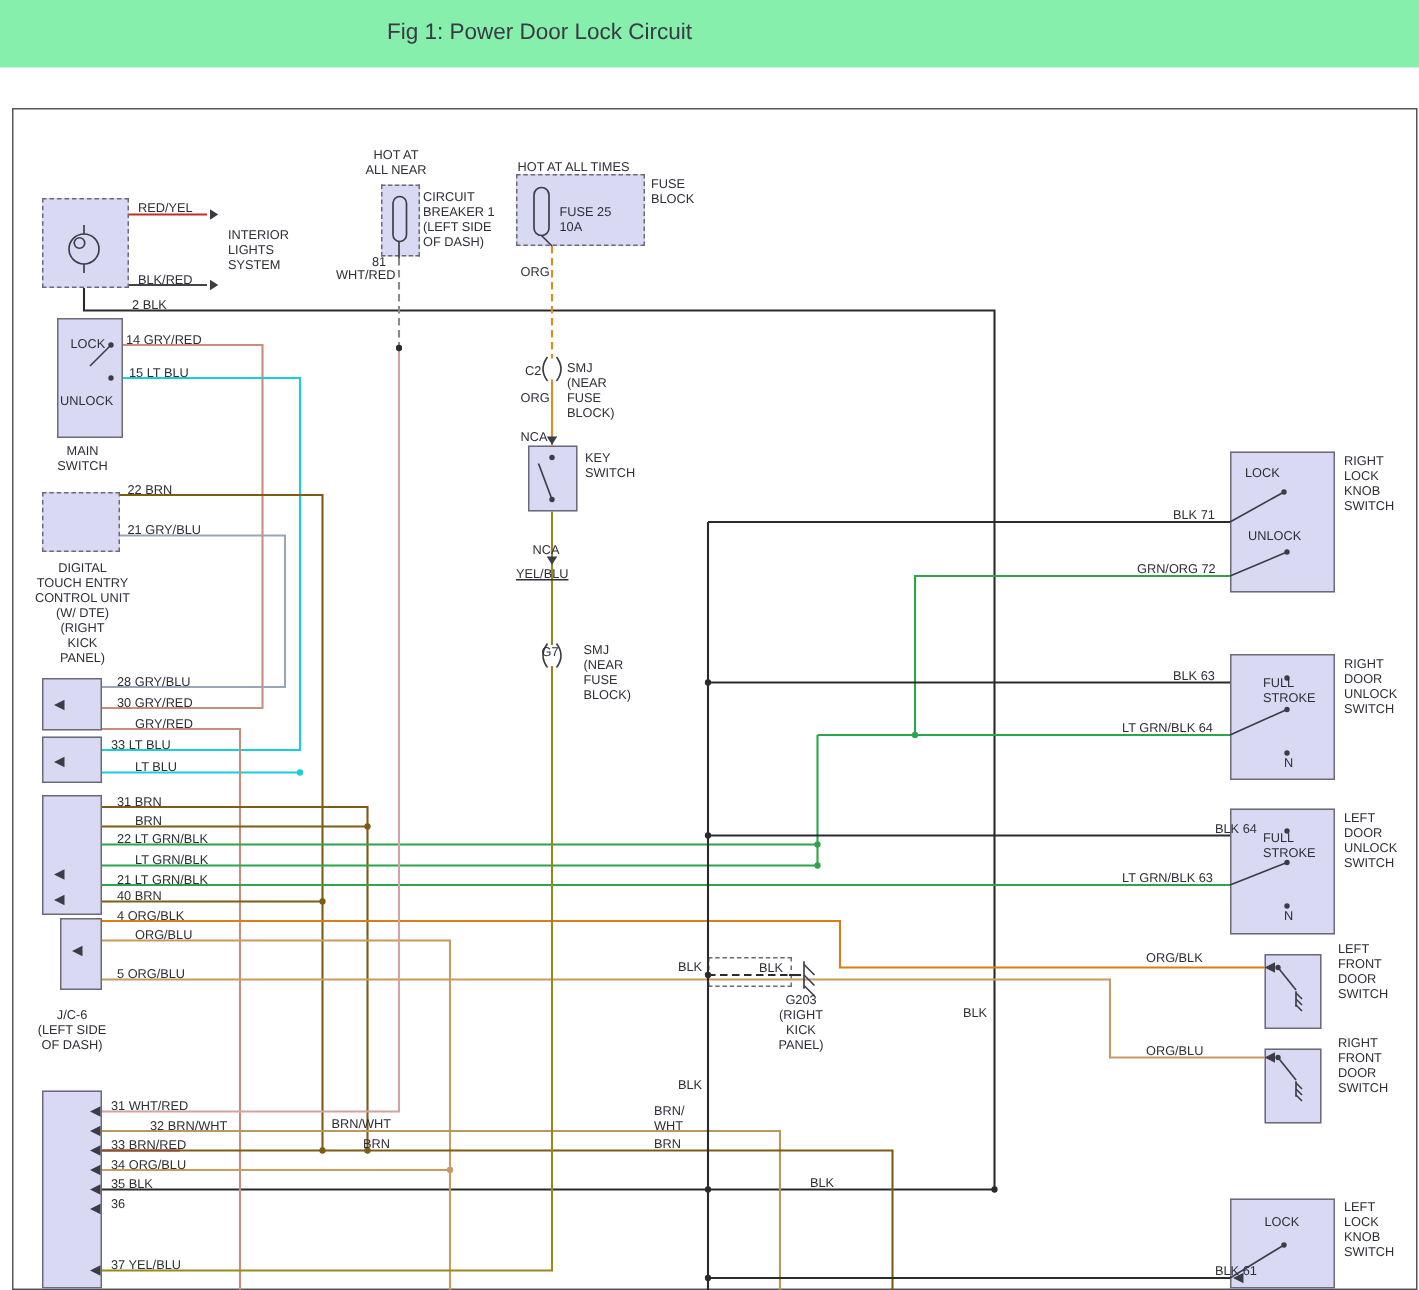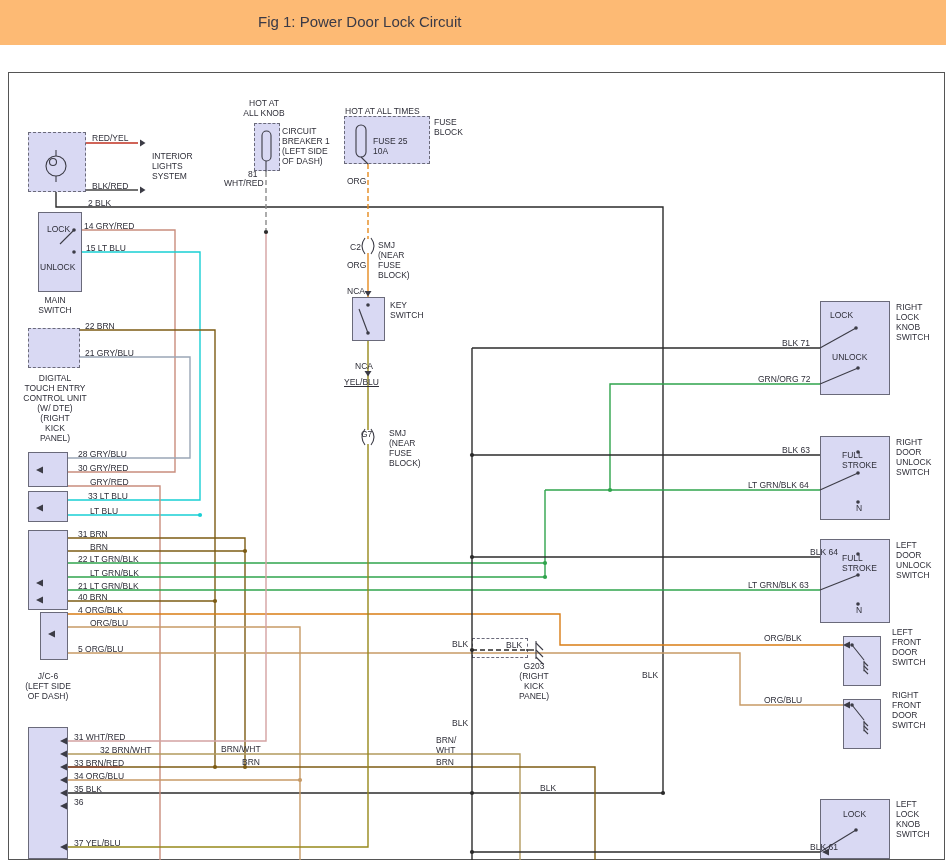--- a/index.html
+++ b/index.html
@@ -1,18 +1,18 @@
 <!DOCTYPE html>
 <html><head>
 <meta charset="utf-8">
 <style>
   * { margin:0; padding:0; box-sizing:border-box; }
   html,body { width:946px; height:860px; background:#ffffff; overflow:hidden;
               font-family:"Liberation Sans", sans-serif; }
-  #titlebar { position:absolute; left:0; top:0; width:946px; height:45px; background:#fdba74; }
+  #titlebar { position:absolute; left:0; top:0; width:946px; height:45px; background:#86efac; }
   #titlebar .t { position:absolute; left:258px; top:13px; font-size:15px; color:#3a3a46; }
   #frame { position:absolute; left:8px; top:72px; width:937px; height:788px; border:1px solid #555; background:#fff; }
   #diagram { position:absolute; left:0; top:0; width:946px; height:860px; }
   .cbox { position:absolute; background:#d9d9f3; border:1px solid #6a6a7a; }
   .cbox.dashed { border:1px dashed #6a6a7a; }
   .cbox.nofill { background:transparent; border:1px dashed #6a6a7a; }
   .lbl { position:absolute; font-size:8.5px; line-height:1.18; color:#2e2e38; white-space:pre-line; }
   svg { position:absolute; left:0; top:0; pointer-events:none; }
 </style>
 </head>
@@ -187,21 +187,21 @@
       <div class="lbl" style="left: 18px; top: 373px; width: 74px; text-align: center;">DIGITAL
 TOUCH ENTRY
 CONTROL UNIT
 (W/ DTE)
 (RIGHT
 KICK
 PANEL)</div>
       <div class="lbl" style="left: 78px; top: 449px;">28  GRY/BLU</div>
       <div class="lbl" style="left: 78px; top: 463px;">30  GRY/RED</div>
       <div class="lbl" style="left: 90px; top: 477px;">GRY/RED</div>
-      <div class="lbl" style="left: 88px; top: 491px;">33  LT BLU</div>
+      <div class="lbl" style="left: 74px; top: 491px;">33  LT BLU</div>
       <div class="lbl" style="left: 90px; top: 506px;">LT BLU</div>
       <div class="lbl" style="left: 78px; top: 529px;">31  BRN</div>
       <div class="lbl" style="left: 90px; top: 542px;">BRN</div>
       <div class="lbl" style="left: 78px; top: 554px;">22  LT GRN/BLK</div>
       <div class="lbl" style="left: 90px; top: 568px;">LT GRN/BLK</div>
       <div class="lbl" style="left: 78px; top: 581px;">21  LT GRN/BLK</div>
       <div class="lbl" style="left: 78px; top: 592px;">40  BRN</div>
       <div class="lbl" style="left: 78px; top: 605px;">4  ORG/BLK</div>
       <div class="lbl" style="left: 90px; top: 618px;">ORG/BLU</div>
       <div class="lbl" style="left: 78px; top: 644px;">5  ORG/BLU</div>
@@ -209,21 +209,21 @@
 (LEFT SIDE
 OF DASH)</div>
       <div class="lbl" style="left: 74px; top: 732px;">31  WHT/RED</div>
       <div class="lbl" style="left: 74px; top: 745px; margin-left: 26px;">32  BRN/WHT</div>
       <div class="lbl" style="left: 74px; top: 758px;">33  BRN/RED</div>
       <div class="lbl" style="left: 74px; top: 771px;">34  ORG/BLU</div>
       <div class="lbl" style="left: 74px; top: 784px;">35  BLK</div>
       <div class="lbl" style="left: 74px; top: 797px;">36</div>
       <div class="lbl" style="left: 74px; top: 838px;">37  YEL/BLU</div>
       <div class="lbl" style="left: 240px; top: 98px; width: 48px; text-align: center;">HOT AT
-ALL KNOB</div>
+ALL NEAR</div>
       <div class="lbl" style="left: 282px; top: 126px;">CIRCUIT
 BREAKER 1
 (LEFT SIDE
 OF DASH)</div>
       <div class="lbl" style="left: 248px; top: 169px;">81</div>
       <div class="lbl" style="left: 224px; top: 178px;">WHT/RED</div>
       <div class="lbl" style="left: 345px; top: 106px;">HOT AT ALL TIMES</div>
       <div class="lbl" style="left: 434px; top: 117px;">FUSE
 BLOCK</div>
       <div class="lbl" style="left: 373px; top: 136px;">FUSE 25

